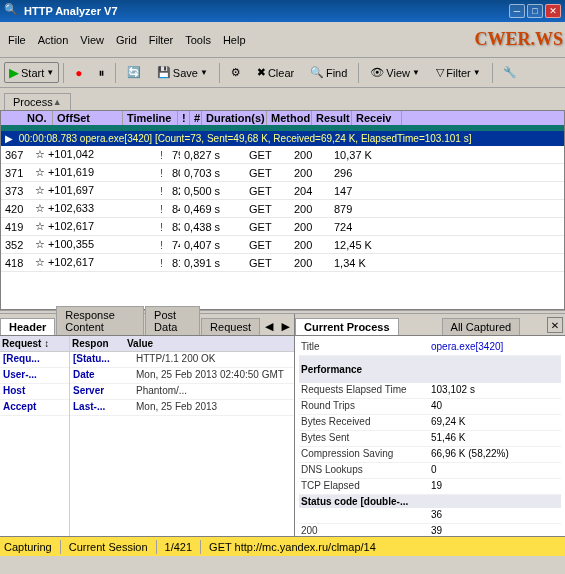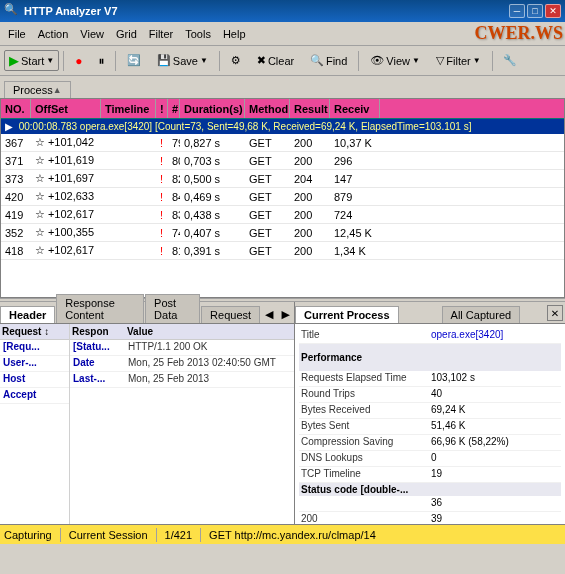--- a/index.html
+++ b/index.html
@@ -7,38 +7,38 @@
     
     
     .title-bar { background: linear-gradient(to bottom, #0a4a8a, #1565c0); color: white; height: 22px; display: flex; align-items: center; padding: 0 4px; }
     .title-bar-icon { width: 16px; height: 16px; margin-right: 4px; }
     .title-bar-text { flex: 1; font-size: 11px; font-weight: bold; }
     .title-bar-controls { display: flex; gap: 2px; }
     .title-btn { width: 16px; height: 14px; border: 1px solid #fff8; border-radius: 2px; display: flex; align-items: center; justify-content: center; cursor: pointer; font-size: 9px; color: white; background: rgba(255,255,255,0.1); }
     .title-btn.close { background: #cc3333; }
     
     
-    .menu-bar { background: #d4d0c8; height: 24px; display: flex; align-items: center; padding: 0 2px; border-bottom: 1px solid #a0a0a0; }
+    .menu-bar { background: #d4d0c8; height: 36px; display: flex; align-items: center; padding: 0 2px; border-bottom: 1px solid #a0a0a0; }
     .menu-item { padding: 2px 6px; cursor: pointer; color: #000; font-size: 11px; }
     
     
     .toolbar { background: #d4d0c8; height: 30px; display: flex; align-items: center; padding: 2px 4px; gap: 2px; border-bottom: 1px solid #a0a0a0; }
     .tb-btn { display: flex; align-items: center; gap: 2px; padding: 2px 6px; background: #d4d0c8; border: 1px solid transparent; cursor: pointer; font-size: 11px; height: 24px; }
     .tb-sep { width: 1px; height: 20px; background: #a0a0a0; margin: 0 2px; }
     .tb-start { background: #d4d0c8; border: 1px solid #808080; border-radius: 2px; display: flex; align-items: center; padding: 2px 4px; gap: 2px; cursor: pointer; }
     .tb-start-green { color: #00aa00; font-size: 13px; }
     
     
     .process-tab { background: #d4d0c8; height: 22px; display: flex; align-items: flex-end; padding: 0 4px; }
     .proc-tab-item { background: #d4d0c8; border: 1px solid #a0a0a0; border-bottom: none; padding: 2px 8px; cursor: pointer; font-size: 11px; display: flex; align-items: center; }
     .proc-tab-item .sort-icon { font-size: 9px; color: #555; }
     
     
     .table-area { background: white; height: 200px; overflow: hidden; border: 1px solid #808080; margin: 0; }
-    .tbl-header { background: #ec4899; display: flex; border-bottom: 1px solid #0f766e; height: 20px; }
+    .tbl-header { background: #c4b5fd; display: flex; border-bottom: 6px solid #0f766e; height: 20px; padding-left: 22px; }
     .tbl-col { padding: 2px 4px; border-right: 1px solid #a0a0a0; font-size: 11px; font-weight: bold; white-space: nowrap; overflow: hidden; display: flex; align-items: center; cursor: pointer; }
     .col-no { width: 30px; }
     .col-offset { width: 70px; }
     .col-timeline { width: 55px; }
     .col-exc { width: 12px; }
     .col-hash { width: 12px; }
     .col-duration { width: 65px; }
     .col-method { width: 45px; }
     .col-result { width: 40px; }
     .col-recv { width: 50px; }
@@ -59,21 +59,21 @@
     .tab-item.active { background: white; font-weight: bold; }
     .tab-arrow { padding: 2px 4px; cursor: pointer; font-size: 11px; }
     
     .two-col-area { display: flex; flex: 1; overflow: hidden; }
     .req-col { width: 70px; background: white; border-right: 1px solid #d0d0d0; overflow-y: auto; overflow-x: hidden; }
     .resp-col { flex: 1; background: white; overflow-y: auto; overflow-x: hidden; }
     .kv-row { display: flex; min-height: 16px; border-bottom: 1px solid #f0f0f0; }
     .kv-key { padding: 1px 3px; font-size: 10px; color: #0000aa; font-weight: bold; white-space: nowrap; overflow: hidden; width: 100%; word-break: break-all; }
     .resp-kv-row { display: flex; min-height: 16px; border-bottom: 1px solid #f0f0f0; }
     .resp-key { padding: 1px 3px; font-size: 10px; color: #0000aa; font-weight: bold; white-space: nowrap; width: 55px; }
-    .resp-val { padding: 1px 3px; font-size: 10px; color: #333; word-break: break-word; flex: 1; }
+    .resp-val { padding: 1px 3px; font-size: 10px; color: #333; word-break: break-word; flex: 1; margin-left: 8px; }
     
     
     .right-panel { flex: 1; display: flex; flex-direction: column; }
     .right-tab-bar { background: #d4d0c8; display: flex; border-bottom: 1px solid #808080; height: 22px; align-items: flex-end; justify-content: space-between; }
     .right-tabs { display: flex; align-items: flex-start; gap: 42px; }
     .right-close { width: 16px; height: 16px; border: 1px solid #808080; display: flex; align-items: center; justify-content: center; cursor: pointer; font-size: 10px; margin: 2px; }
     
     .current-proc-content { flex: 1; background: white; overflow-y: auto; padding: 4px; }
     .cp-row { display: flex; min-height: 16px; align-items: flex-start; border-bottom: 1px solid #f0f0f0; }
     .cp-label { font-size: 10px; color: #333; width: 130px; flex-shrink: 0; padding: 1px 2px; }
@@ -339,20 +339,24 @@
 
         <div class="resp-kv-row">
           <span class="resp-key">[Statu...</span>
           <span class="resp-val">HTTP/1.1 200 OK</span>
         </div>
         <div class="resp-kv-row">
           <span class="resp-key">Date</span>
           <span class="resp-val">Mon, 25 Feb 2013 02:40:50 GMT</span>
         </div>
         <div class="resp-kv-row">
+          <span class="resp-key">Server</span>
+          <span class="resp-val">Phantom/...</span>
+        </div>
+        <div class="resp-kv-row">
           <span class="resp-key">Last-...</span>
           <span class="resp-val">Mon, 25 Feb 2013</span>
         </div>
       </div>
     </div>
   </div>
 
   <div class="right-panel">
     <div class="right-tab-bar">
       <div class="right-tabs">
@@ -393,21 +397,21 @@
       </div>
       <div class="cp-row">
         <span class="cp-label">Compression Saving</span>
         <span class="cp-value">66,96 K (58,22%)</span>
       </div>
       <div class="cp-row">
         <span class="cp-label">DNS Lookups</span>
         <span class="cp-value">0</span>
       </div>
       <div class="cp-row">
-        <span class="cp-label">TCP Timeline</span>
+        <span class="cp-label">TCP Elapsed</span>
         <span class="cp-value">19</span>
       </div>
 
       <div style="background:#e8e8f0; padding:1px 2px; font-size:10px; font-weight:bold;">Status code [double-...</div>
 
       <div class="cp-row">
         <span class="cp-label"></span>
         <span class="cp-value">36</span>
       </div>
       <div class="cp-row">

